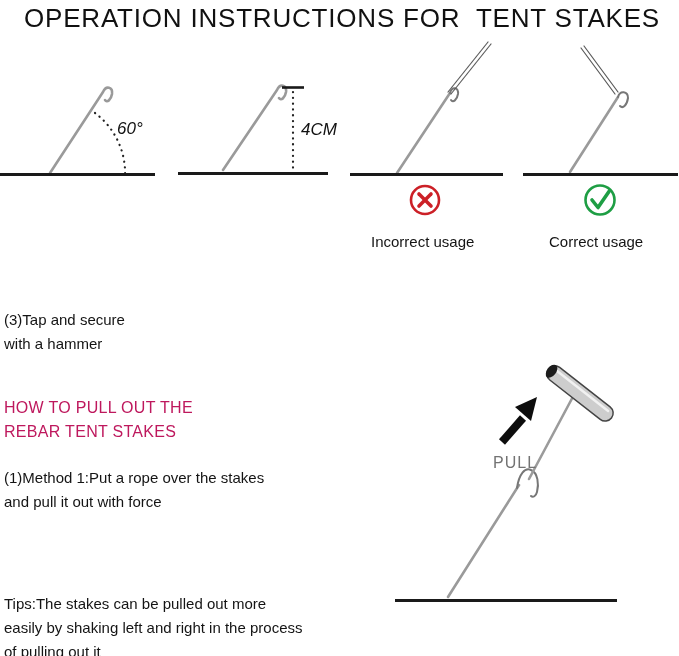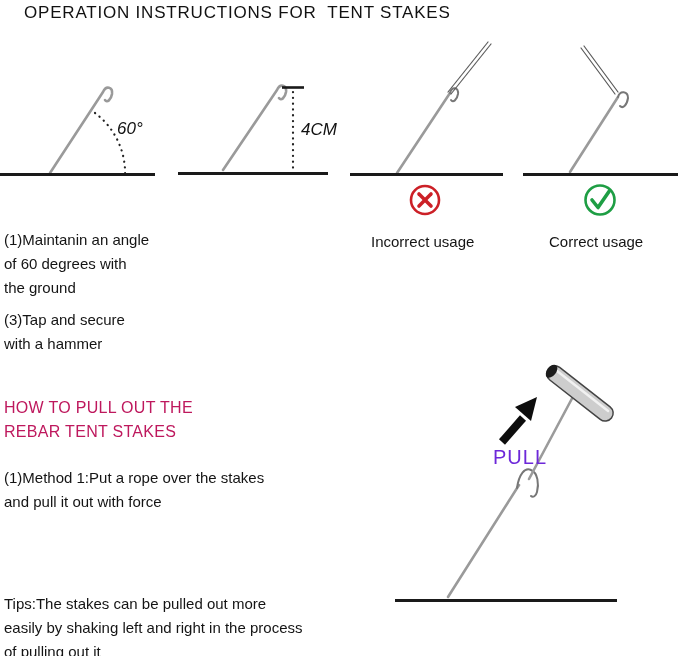--- a/index.html
+++ b/index.html
@@ -1,27 +1,27 @@
 <!DOCTYPE html>
 <html><head>
 <meta charset="utf-8">
 <style>
   html,body{margin:0;padding:0;background:#fff;}
   .page{position:relative;width:679px;height:656px;background:#ffffff;overflow:hidden;
         font-family:"Liberation Sans","DejaVu Sans",sans-serif;color:#1a1a1a;}
-  .title{position:absolute;left:24px;top:3px;margin:0;font-size:17px;font-weight:400;
+  .title{position:absolute;left:24px;top:3px;margin:0;font-size:26px;font-weight:400;
          letter-spacing:0.8px;white-space:pre;color:#111;}
   .fig{position:absolute;}
   .fig1{left:0;top:40px;}
   .fig2{left:170px;top:40px;}
   .fig3{left:340px;top:40px;}
   .fig4{left:510px;top:40px;}
   .fig5{left:390px;top:360px;}
   .anno{position:absolute;font-size:17px;color:#111;white-space:pre;font-style:italic;}
-  .anno-pull{position:absolute;font-size:20px;letter-spacing:1px;color:#6d28d9;}
+  .anno-pull{position:absolute;font-size:16px;letter-spacing:1px;color:#737373;margin-top:8px;}
   .cap{position:absolute;font-size:15px;line-height:24px;white-space:pre-line;color:#141414;}
   .heading{position:absolute;font-size:16px;line-height:24px;letter-spacing:0.3px;
            white-space:pre-line;color:#be185d;}
   .stake{fill:none;stroke:#9a9a9a;stroke-width:2.6;stroke-linecap:round;stroke-linejoin:round;}
   .rope{fill:none;stroke:#5a5a5a;stroke-width:1.2;stroke-linecap:round;}
   .ground{stroke:#1a1a1a;stroke-width:3;}
   .dots{fill:none;stroke:#222;stroke-width:2.2;stroke-linecap:round;stroke-dasharray:0.2 5.6;}
   .hook{fill:none;stroke:#777;stroke-width:2;stroke-linecap:round;}
 </style>
 </head>
@@ -64,23 +64,20 @@
     <path class="hook" d="M108,57 C110,50 118,51 118,58 C117,65 113,69 110,66"></path>
     <path class="rope" d="M105,54 L71,8"></path>
     <path class="rope" d="M108,52 L74,6"></path>
     <line class="ground" x1="13" y1="134.5" x2="168" y2="134.5"></line>
     <g>
       <circle cx="90" cy="160" r="14.5" fill="none" stroke="#1e9e44" stroke-width="2.6"></circle>
       <path d="M82,160 L88,167.5 L99,151.5" fill="none" stroke="#1e9e44" stroke-width="3.6" stroke-linecap="round" stroke-linejoin="round"></path>
     </g>
   </svg>
 
-  <div class="cap" style="left:4px;top:228px;width:168px">(1)Maintanin an angle
-of 60 degrees with
-the ground</div>
   <div class="cap" style="left:371px;top:230px">Incorrect usage</div>
   <div class="cap" style="left:549px;top:230px">Correct usage</div>
 
   <div class="cap" style="left:4px;top:308px;width:168px">(3)Tap and secure
 with a hammer</div>
 
   <div class="heading" style="left:4px;top:396px">HOW TO PULL OUT THE
 REBAR TENT STAKES</div>
   <div class="cap" style="left:4px;top:466px;width:340px">(1)Method 1:Put a rope over the stakes
 and pull it out with force</div>

